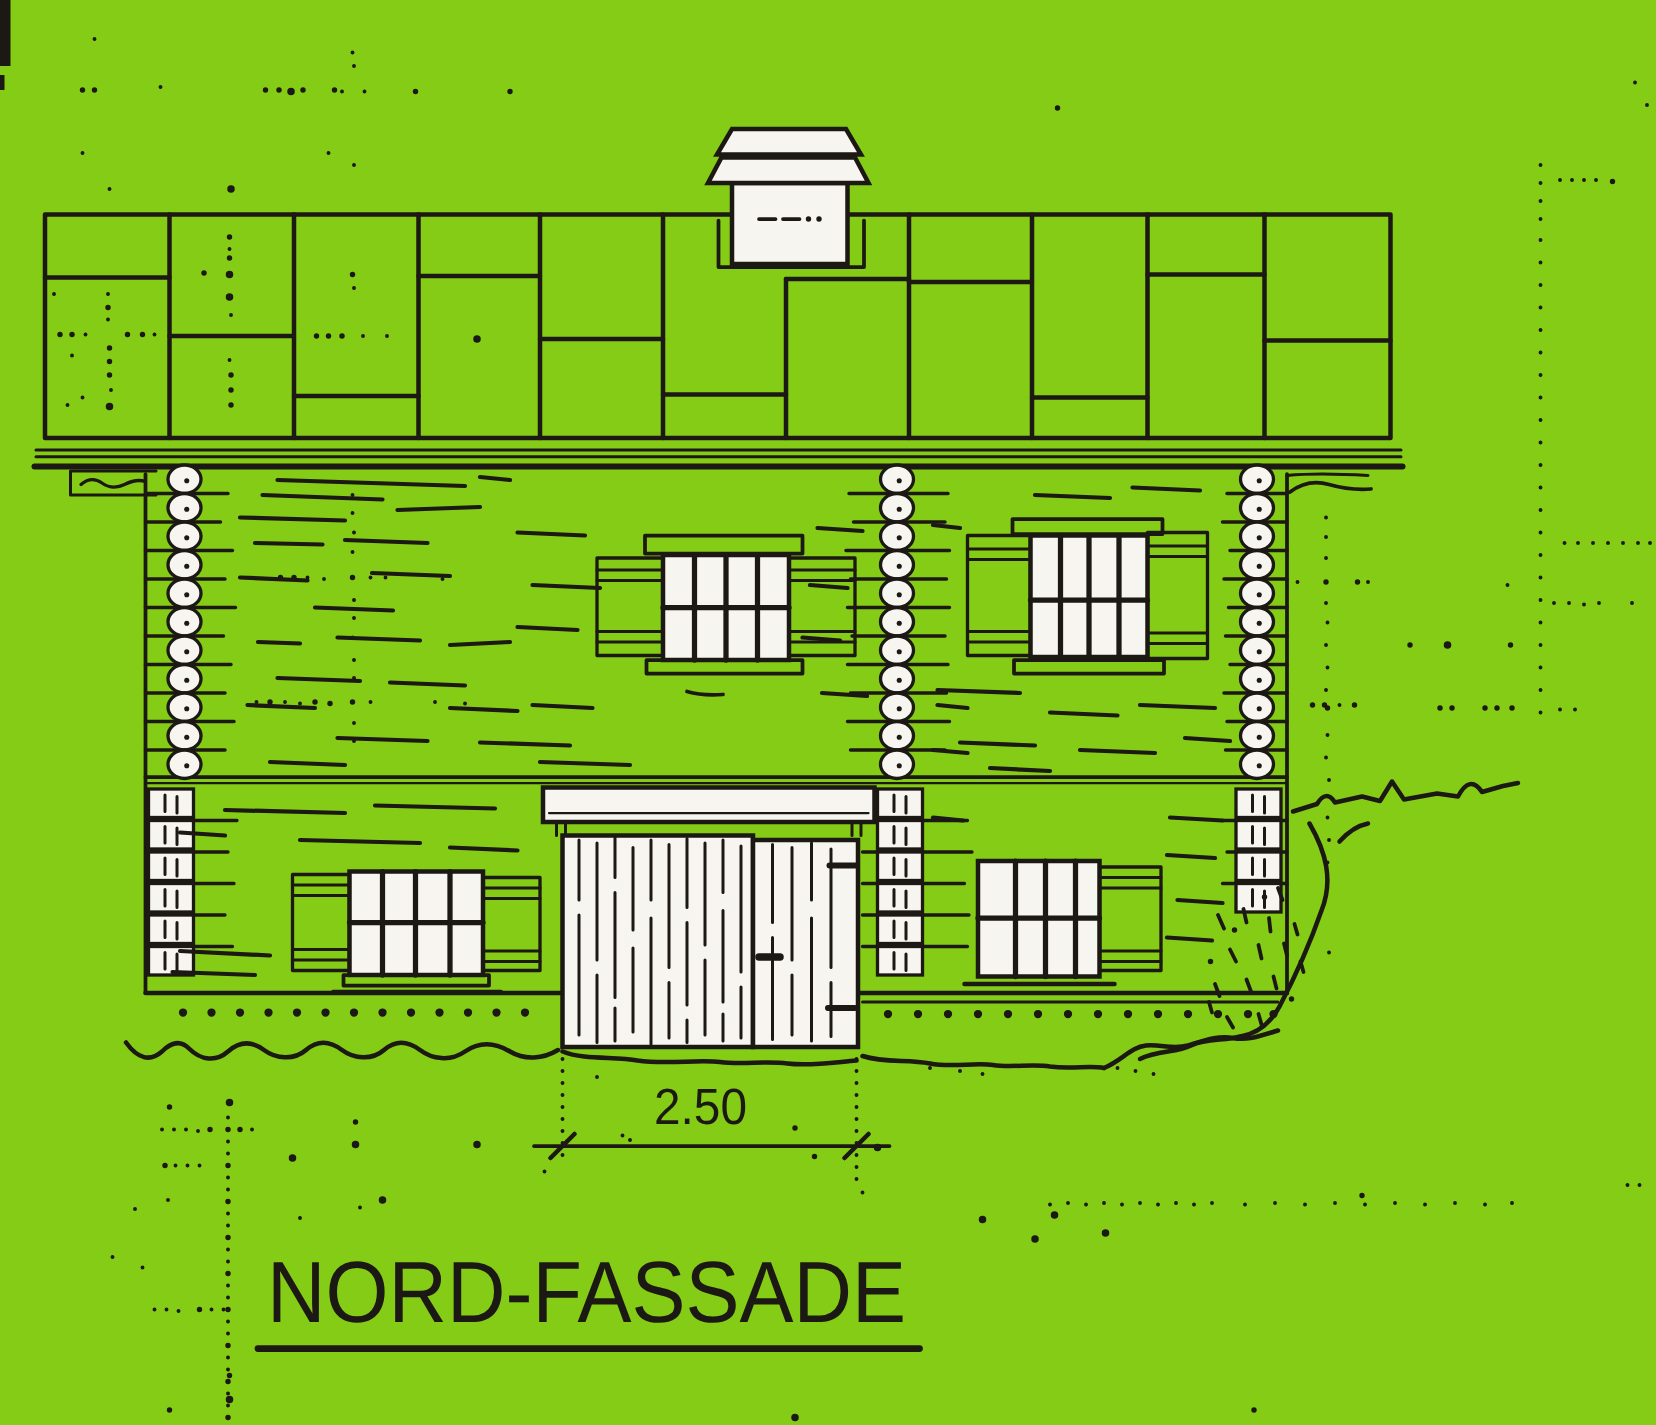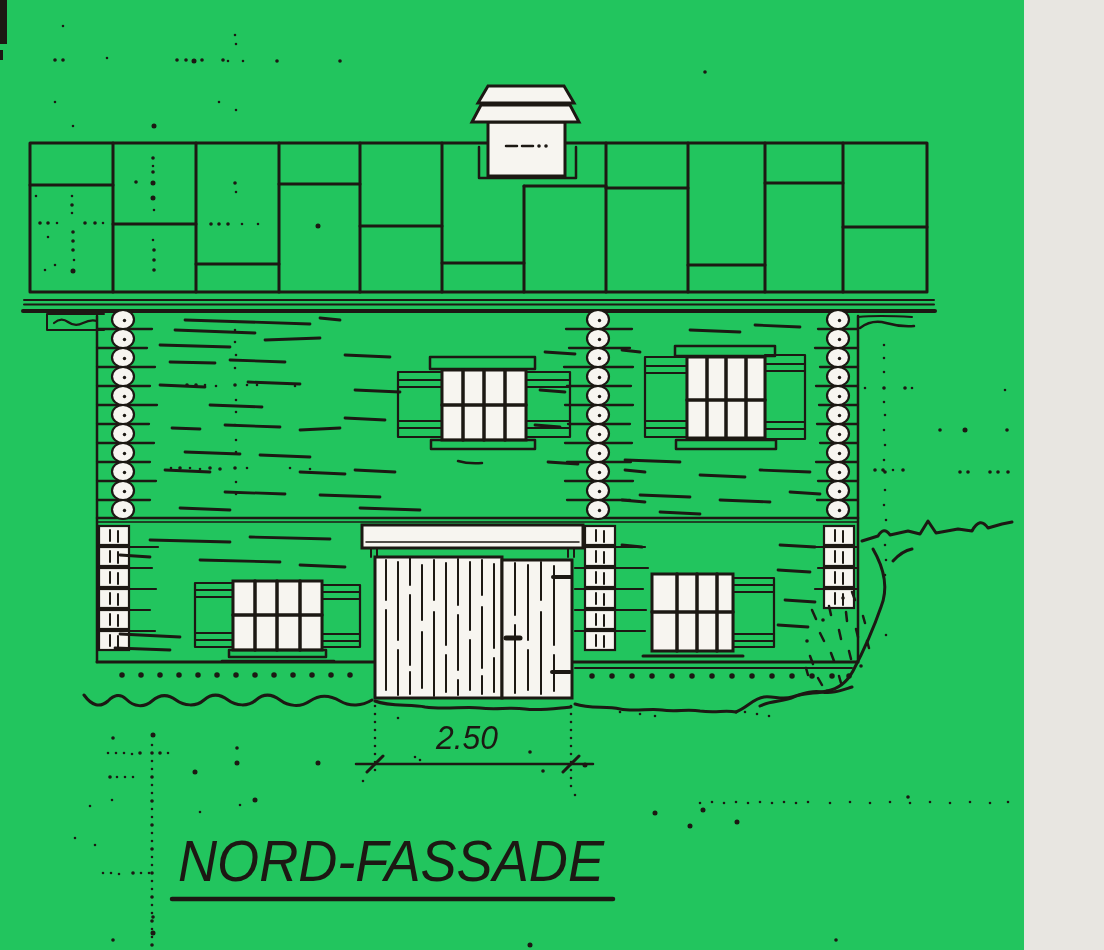--- a/index.html
+++ b/index.html
@@ -1,17 +1,17 @@
 <!DOCTYPE html>
 <html><head>
 <meta charset="utf-8">
 <style>
   html,body{margin:0;padding:0;background:#e8e6e1;}
-  .sheet{width:1024px;height:950px;background:#22c55e;position:relative;overflow:hidden;
-         font-family:"Liberation Sans", sans-serif;font-style:italic;}
+  .sheet{width:1104px;height:950px;background:#84cc16;position:relative;overflow:hidden;
+         font-family:"Liberation Sans", sans-serif;}
   svg{display:block;}
   .ink{stroke:#1c1813;fill:none;stroke-linecap:round;stroke-linejoin:round;}
   .fillink{fill:#1c1813;stroke:none;}
   .paper{fill:#f7f5f0;}
   text{fill:#1c1813;font-family:"Liberation Sans", sans-serif;}
 </style>
 </head>
 <body>
 
 <div class="sheet">

